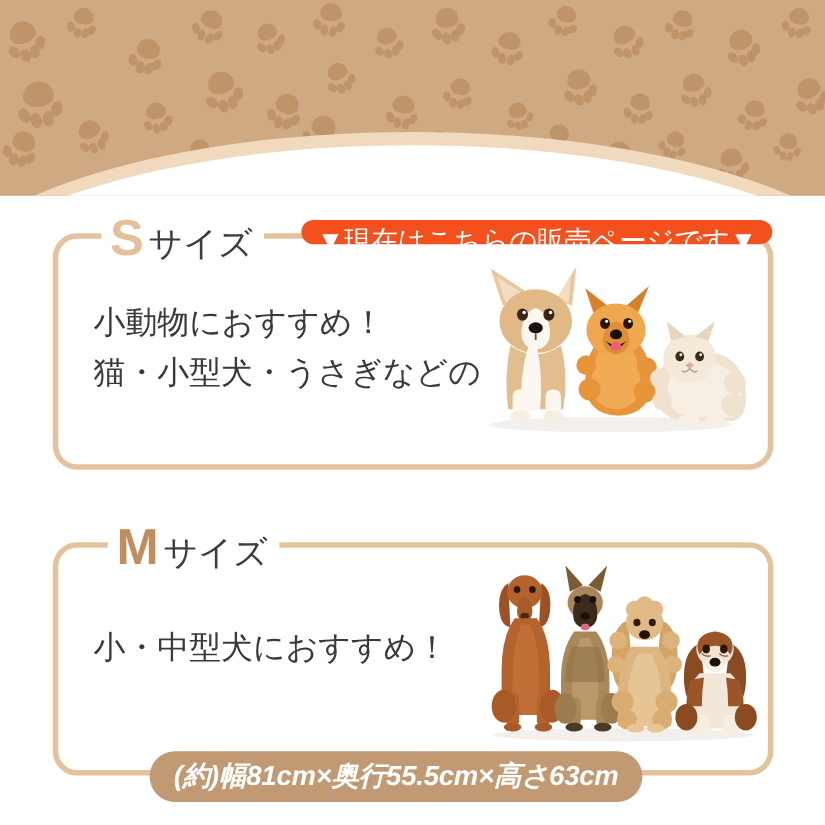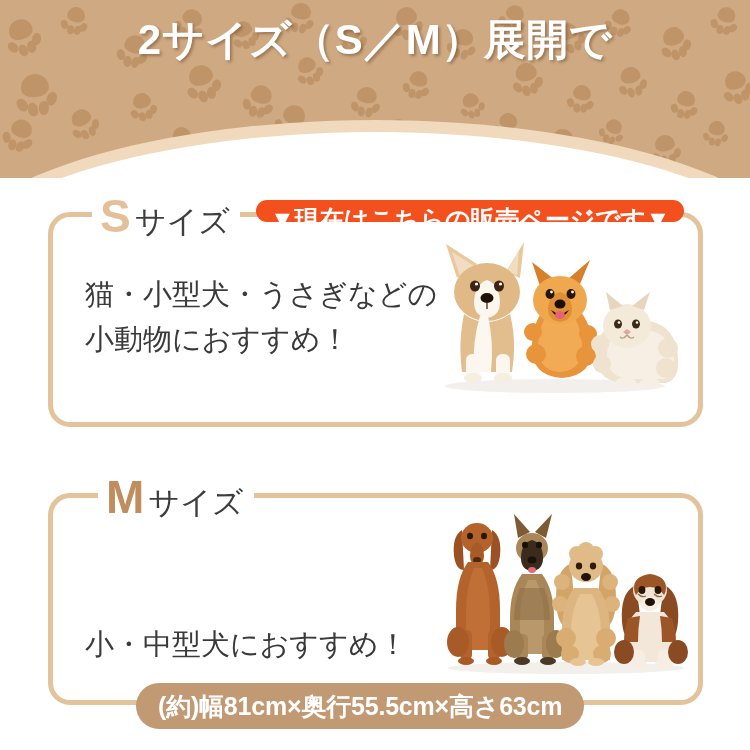--- a/index.html
+++ b/index.html
@@ -143,29 +143,29 @@
   .size-word {
     font-size: 31px;
     color: #3d3d3d;
     line-height: 40px;
     margin-left: 4px;
   }
 
   
   .badge {
     position: absolute;
-    left: 256px;
+    left: 274px;
     top: 200px;
     height: 22px;
     padding: 0 14px;
     background: #f4501e;
     border-radius: 19px;
     color: #ffffff;
     font-size: 25px;
-    font-weight: bold;
+    font-weight: normal;
     line-height: 38px;
     white-space: nowrap;
     z-index: 8;
     letter-spacing: -0.3px;
   }
 
   
   .card-text {
     position: absolute;
     color: #3a3a3a;
@@ -173,21 +173,21 @@
   }
   #text-s {
     left: 85px;
     top: 272px;
     font-size: 29px;
     line-height: 45px;
     white-space: nowrap;
   }
   #text-m {
     left: 85px;
-    top: 623px;
+    top: 568px;
     font-size: 29px;
     line-height: 42px;
     white-space: nowrap;
   }
 
   
   .dim-pill {
     position: absolute;
     height: 46px;
     background: #c19a74;
@@ -196,21 +196,21 @@
     font-size: 25px;
     font-weight: bold;
     line-height: 46px;
     text-align: center;
     white-space: nowrap;
     z-index: 9;
     padding: 0 22px;
     letter-spacing: -0.2px;
   }
   #dim-s { left: 136px; top: 403px; }
-  #dim-m { left: 136px; top: 683px; }
+  #dim-m { left: 136px; top: 683px; font-style: italic; }
 
   
   .photo {
     position: absolute;
     z-index: 3;
     overflow: hidden;
   }
   #photo-s {
     left: 420px;
     top: 236px;
@@ -510,35 +510,34 @@
           <div class="toe" style="width:6.24px;height:8.424000000000001px;left:6.24px;top:18.240000000000002px;transform:rotate(-8deg)"></div>
           <div class="toe" style="width:6.24px;height:8.424000000000001px;left:12.48px;top:17.759999999999998px;transform:rotate(10deg)"></div>
           <div class="toe" style="width:6.24px;height:8.424000000000001px;left:17.759999999999998px;top:13.440000000000001px;transform:rotate(28deg)"></div>
           <div class="pad" style="width:16.799999999999997px;height:13.919999999999998px;left:3.5999999999999996px;top:0.96px;"></div>
         </div>
       </div>
     <div class="header-curve"></div>
     <div class="header-curve-inner"></div>
   </div>
   <div class="header-text">
-    <div class="header-line1">2サイズ（S／M）展開で</div>
   </div>
 
   <div class="card" id="card-s"></div>
 
   <div class="size-label" id="label-s">
     <span class="size-letter" id="letter-s">S</span>
     <span class="size-word">サイズ</span>
   </div>
 
   <div class="badge">▼現在はこちらの販売ページです▼</div>
 
   <div class="card-text" id="text-s">
+    <div>小動物におすすめ！</div>
     <div>猫・小型犬・うさぎなどの</div>
-    <div>小動物におすすめ！</div>
   </div>
 
   <div class="photo" id="photo-s">
     <svg viewBox="0 0 270 160" xmlns="http://www.w3.org/2000/svg">
       <rect x="0" y="0" width="270" height="160" fill="#ffffff"></rect>
 
       <ellipse cx="135" cy="150" rx="110" ry="7" fill="#f2efec"></ellipse>
 
       <g>
 

